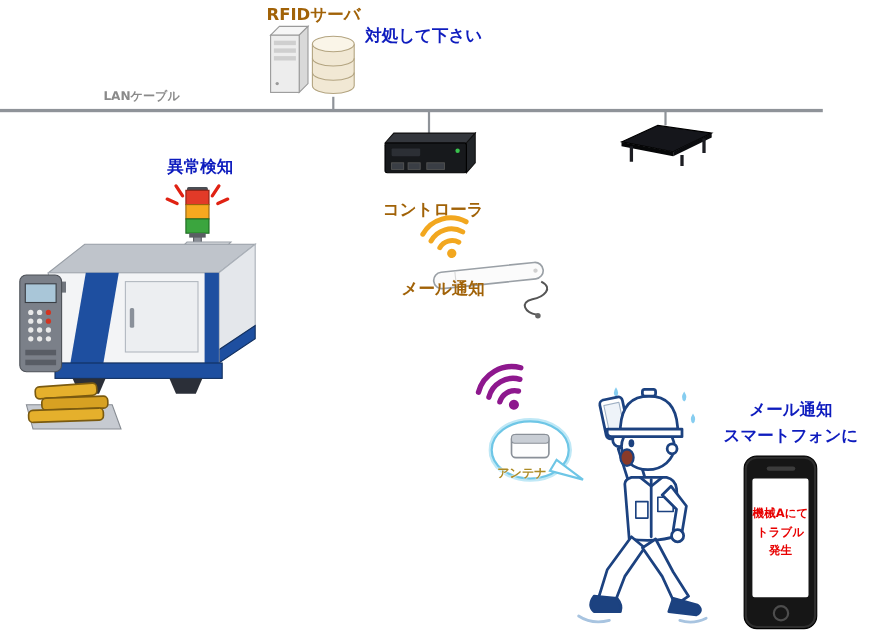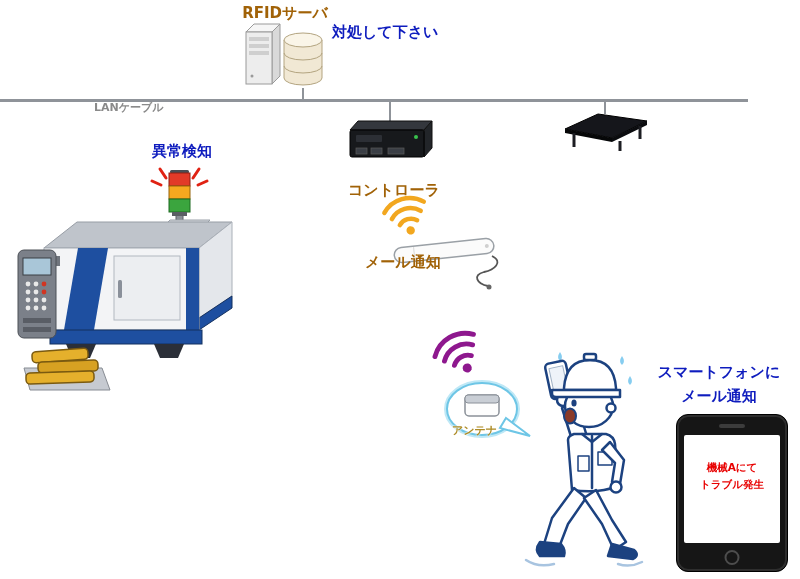--- a/index.html
+++ b/index.html
@@ -28,21 +28,21 @@
                 color:#e80000; text-align:center; }
   .phone-home { position:absolute; bottom:6px; left:50%; transform:translateX(-50%);
                 width:15px; height:15px; border:2px solid #4d4d4d; border-radius:50%; }
 </style>
 </head>
 <body>
 
 <div class="canvas">
 
   <div class="abs lan-line" style="left:0; top:99; top:99px; width:748px;"></div>
-  <div class="abs lbl-gray" style="left:94px; top:80px;margin-top:20px;">LANケーブル</div>
+  <div class="abs lbl-gray" style="left:94px; top:80px;">LANケーブル</div>
 
   <div class="abs conn" style="left:302px; top:88px; height:12px;"></div>
   <div class="abs conn" style="left:389px; top:100px; height:21px;"></div>
   <div class="abs conn" style="left:604px; top:100px; height:14px;"></div>
 
   <div class="abs lbl-black center" style="left:232px; top:4px; width:106px;">RFIDサーバ</div>
   <svg class="abs" style="left:238px; top:20px;" viewBox="0 0 90 70" width="90" height="70">
     <polygon points="8,12 16,4 42,4 34,12" fill="#f6f6f6" stroke="#9a9a9a"></polygon>
     <polygon points="34,12 42,4 42,56 34,64" fill="#d9d9d9" stroke="#9a9a9a"></polygon>
     <rect x="8" y="12" width="26" height="52" fill="#ededed" stroke="#9a9a9a"></rect>
@@ -217,25 +217,25 @@
       <path d="M22 194 Q16 202 22 208 L46 208 Q48 202 43 196 Z" fill="#1c4280"></path>
       <path d="M94 196 L116 202 Q122 207 115 211 L90 208 Z" fill="#1c4280"></path>
     </g>
     <g stroke="#a8c4e0" stroke-width="2.5" fill="none" stroke-linecap="round">
       <path d="M8 212 Q20 220 36 216"></path>
       <path d="M100 216 Q112 220 124 214"></path>
     </g>
   </svg>
 
   <div class="abs lbl-blue center" style="left:640px; top:360px; width:158px; line-height:24px;">
+    <div>メール通知</div>
     <div>スマートフォンに</div>
-    <div>メール通知</div>
   </div>
 
-  <div class="abs" style="left:676px; top:414px; width:112px; height:158px;">
+  <div class="abs" style="left:676px; top:414px; width:67px; height:158px;">
     <div class="phone-body">
       <div class="phone-speaker"></div>
       <div class="phone-screen">
         <div class="phone-text">
           <div>機械Aにて</div>
           <div>トラブル発生</div>
         </div>
       </div>
       <div class="phone-home"></div>
     </div>

